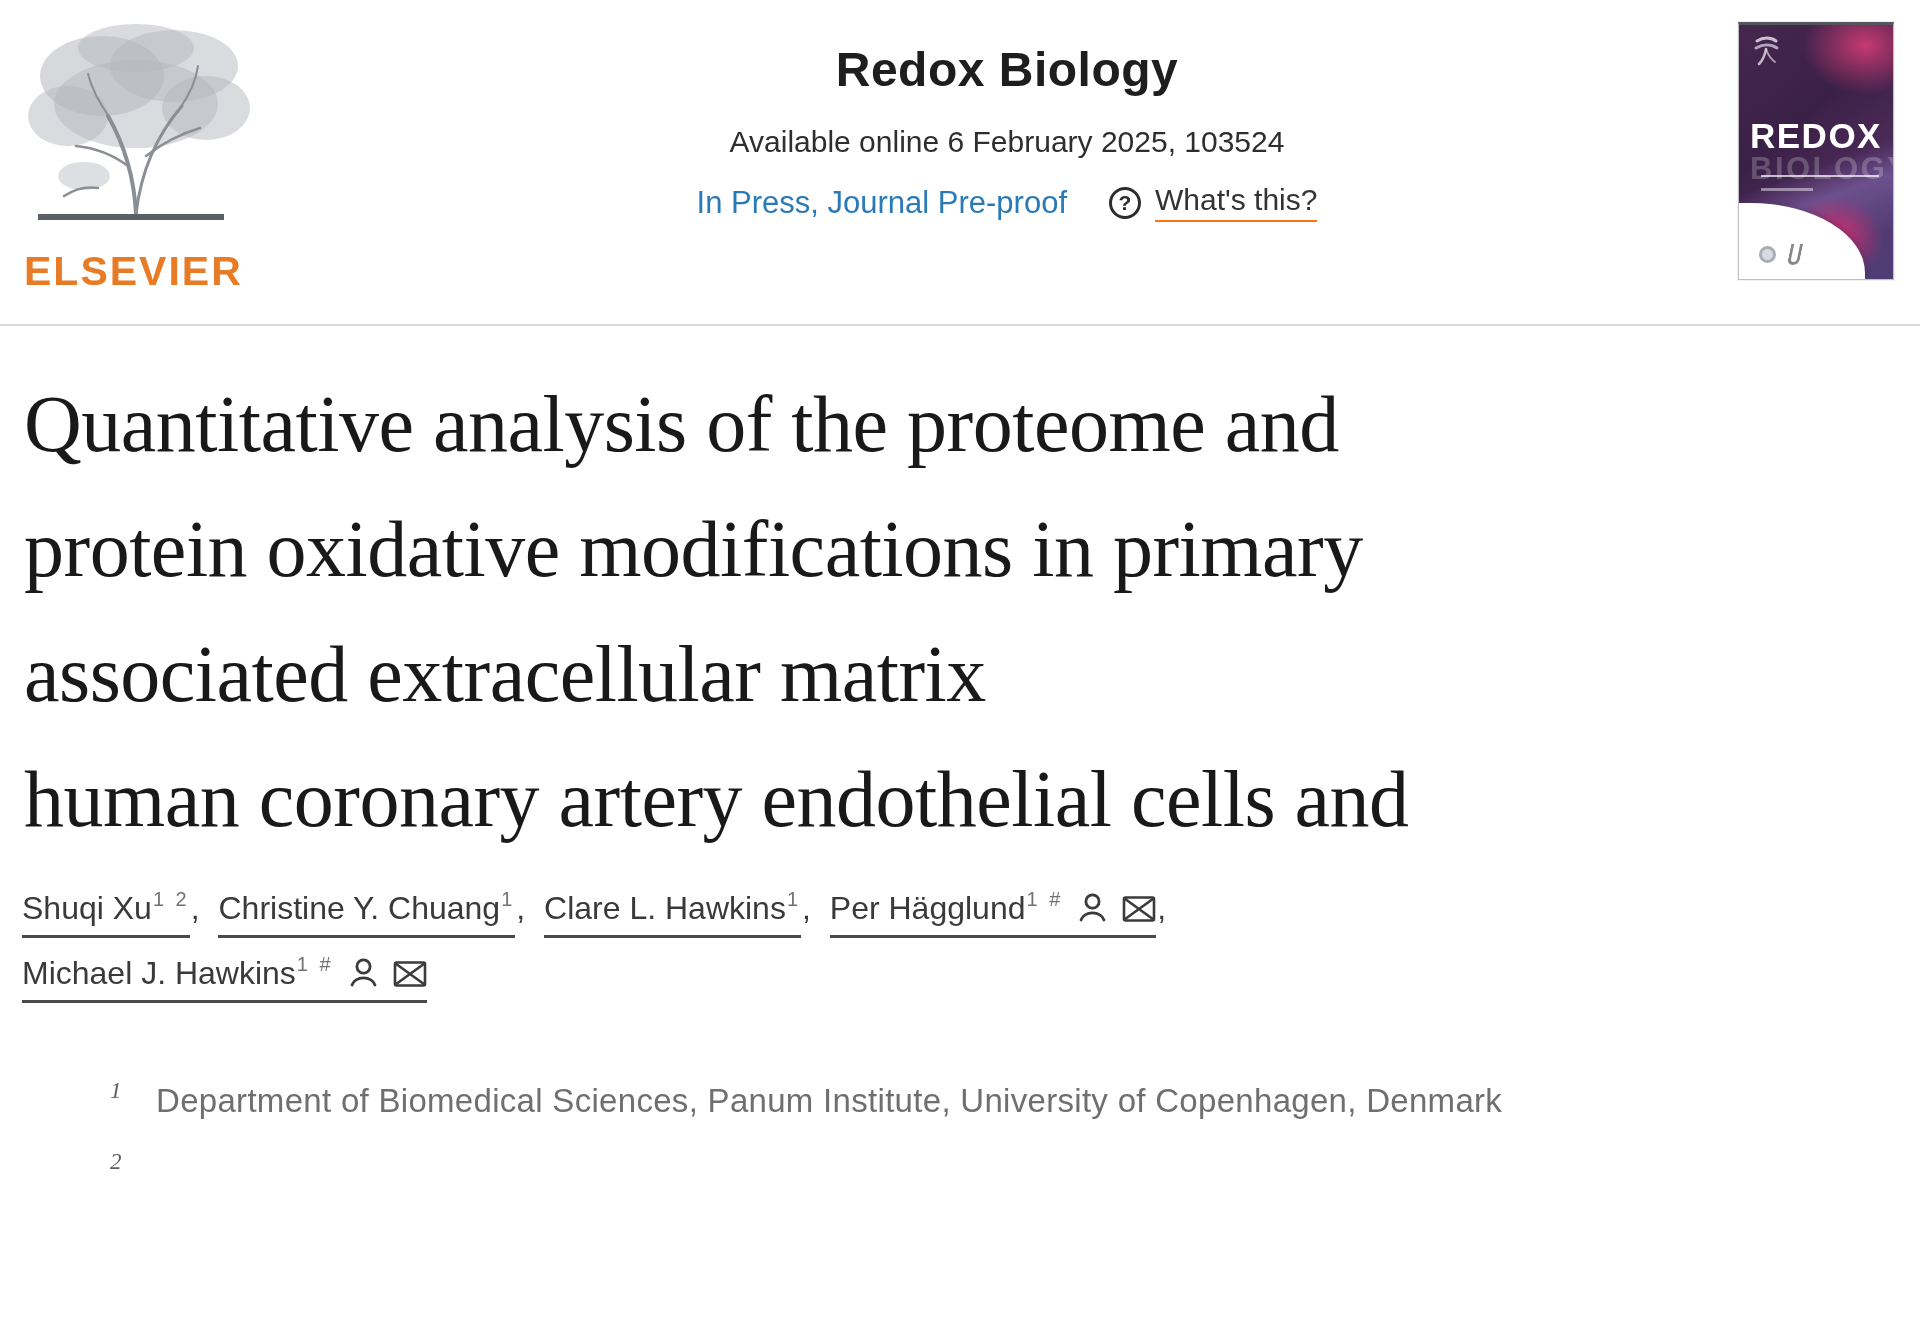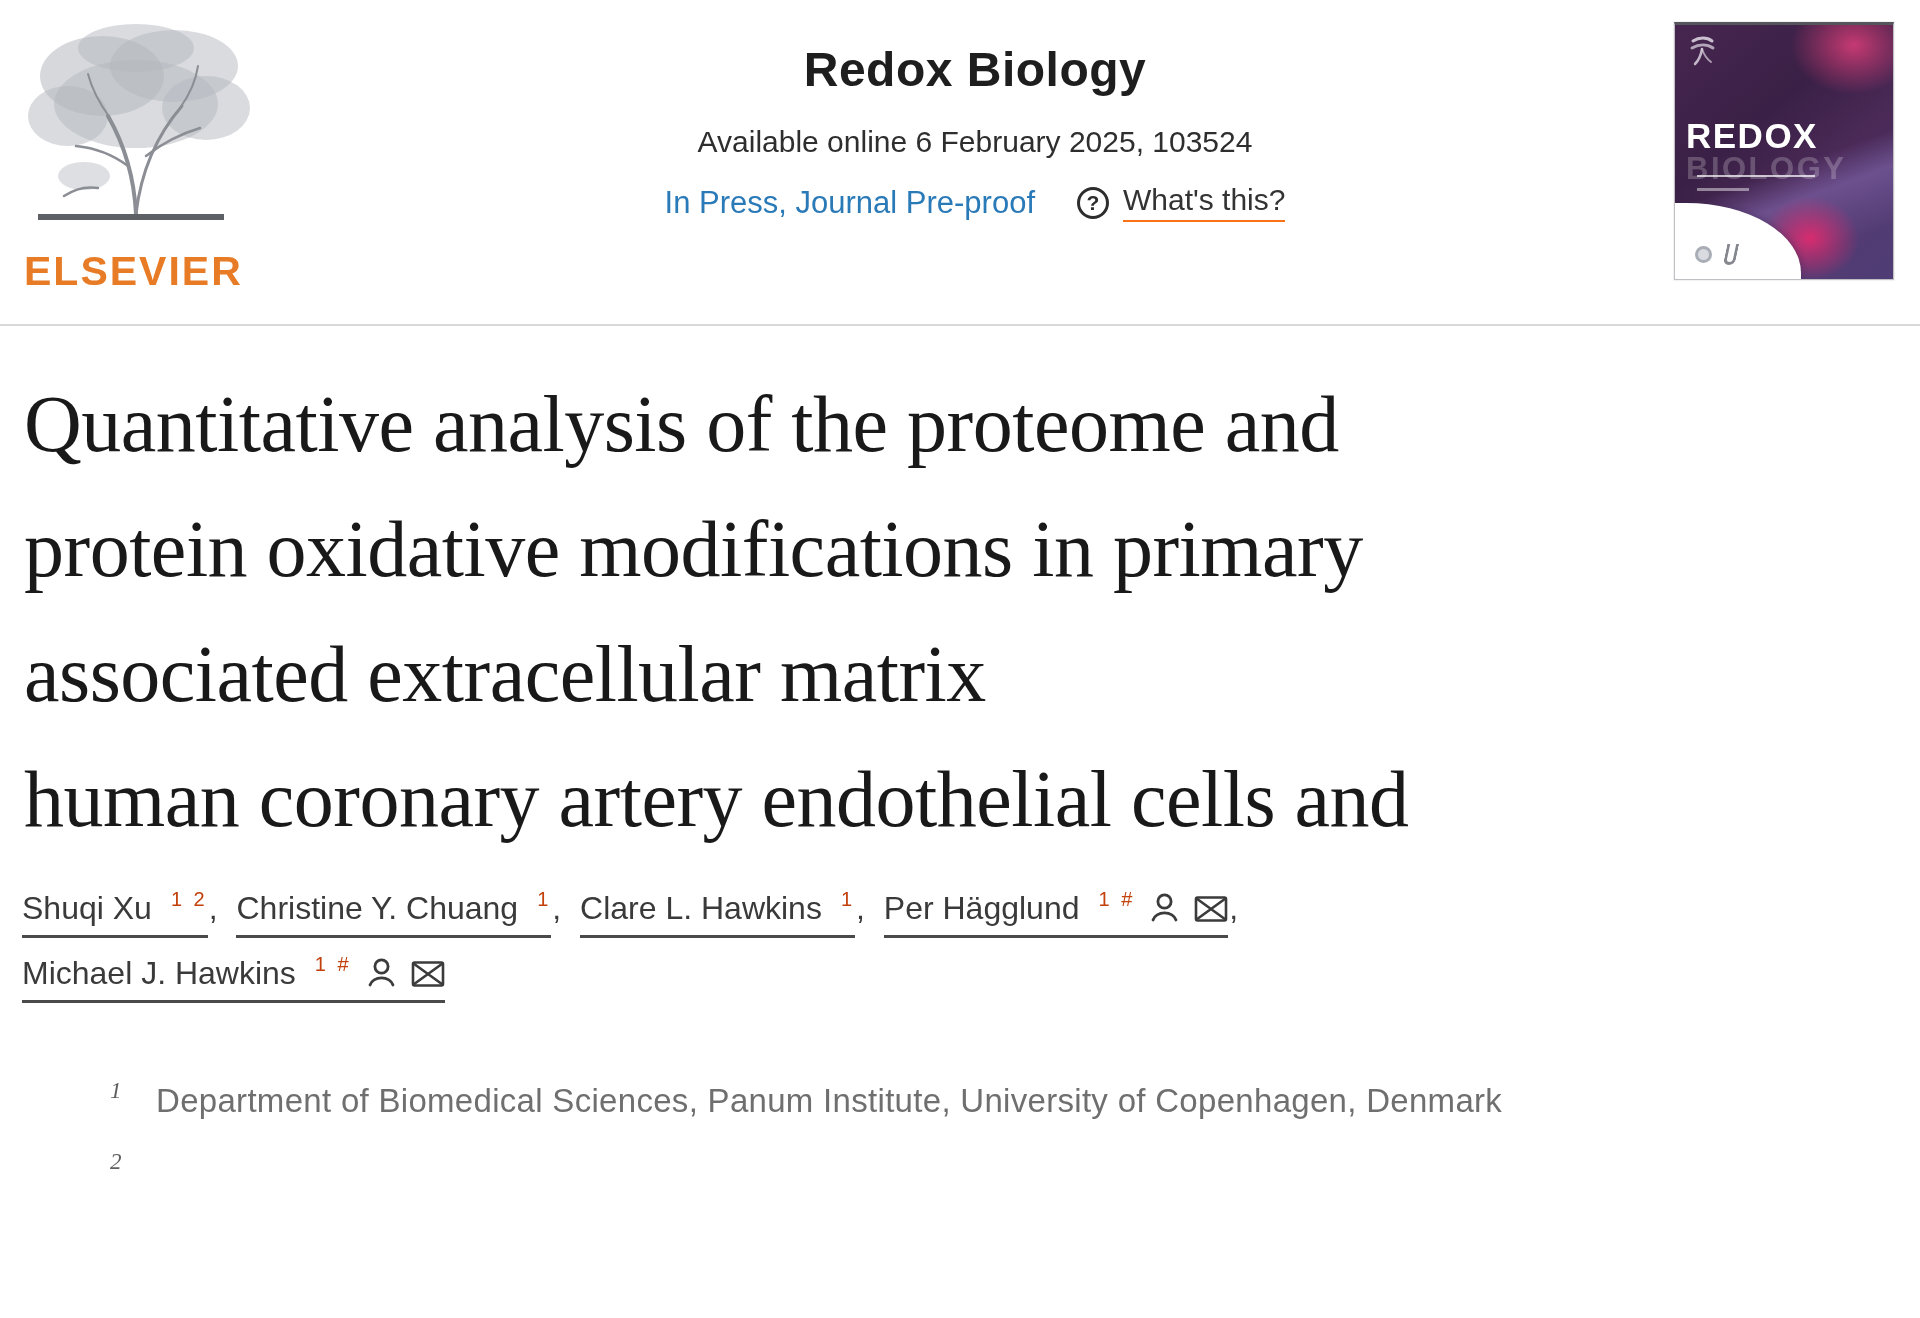--- a/index.html
+++ b/index.html
@@ -80,21 +80,21 @@
     border-bottom: 2px solid #f97316;
     padding-bottom: 3px;
     cursor: pointer;
   }
 
   
   .cover {
     flex: 0 0 auto;
     margin-left: 24px;
     margin-top: 6px;
-    width: 220px; height: 258px;
+    width: 156px; height: 258px;
     position: relative;
     border: 1px solid #bfbfc4;
     border-top: 3px solid #55555c;
     background:
       radial-gradient(90px 70px at 82% 8%, rgba(222,62,122,0.85), rgba(222,62,122,0) 70%),
       radial-gradient(70px 60px at 62% 84%, rgba(228,42,110,0.9), rgba(228,42,110,0) 70%),
       linear-gradient(160deg, rgba(140,110,190,0) 55%, rgba(150,125,205,0.45) 66%, rgba(120,100,180,0.25) 84%),
       linear-gradient(140deg, #47264f 0%, #3a2046 38%, #4b2a58 62%, #423061 100%);
     overflow: hidden;
     cursor: pointer;
@@ -161,23 +161,23 @@
     border-bottom: 3px solid #4a4a4a;
     padding-bottom: 8px;
     cursor: pointer;
   }
   .author-sep { display: inline-block; margin: 0 10px 0 1px; }
   .author sup {
     font-size: 20px;
     vertical-align: baseline;
     position: relative;
     top: -13px;
-    margin-left: 19px;
+    margin-left: 1px;
     letter-spacing: 3px;
-    color: #c2410c;
+    color: #737373;
   }
   .author .mini-icon { margin-left: 14px; vertical-align: -4px; cursor: pointer; }
 
   
   .affiliations {
     margin: 62px 0 0 110px;
     font-size: 33px;
     line-height: 71px;
     color: #6f6f6f;
     letter-spacing: 0.3px;

